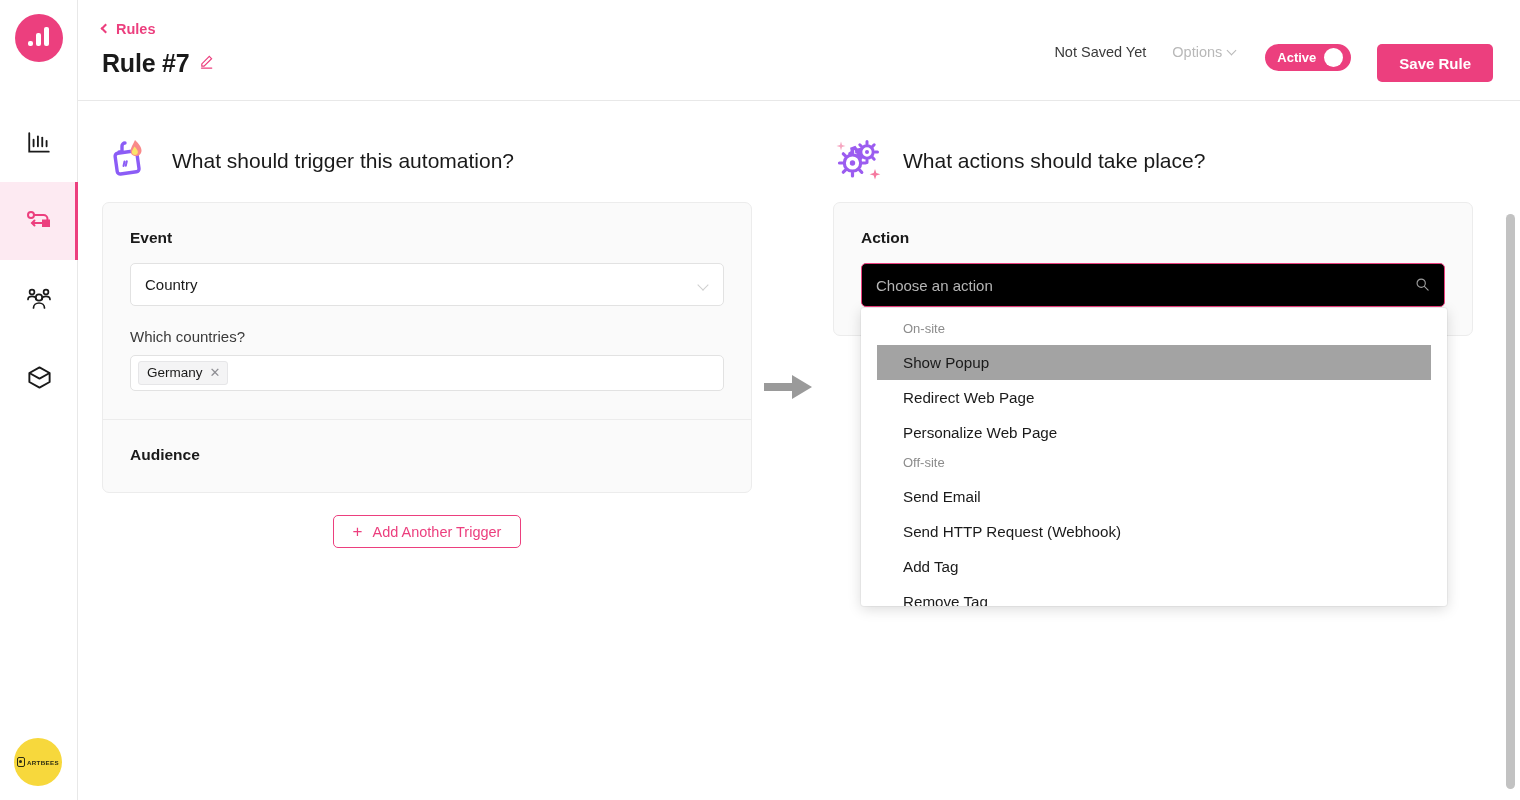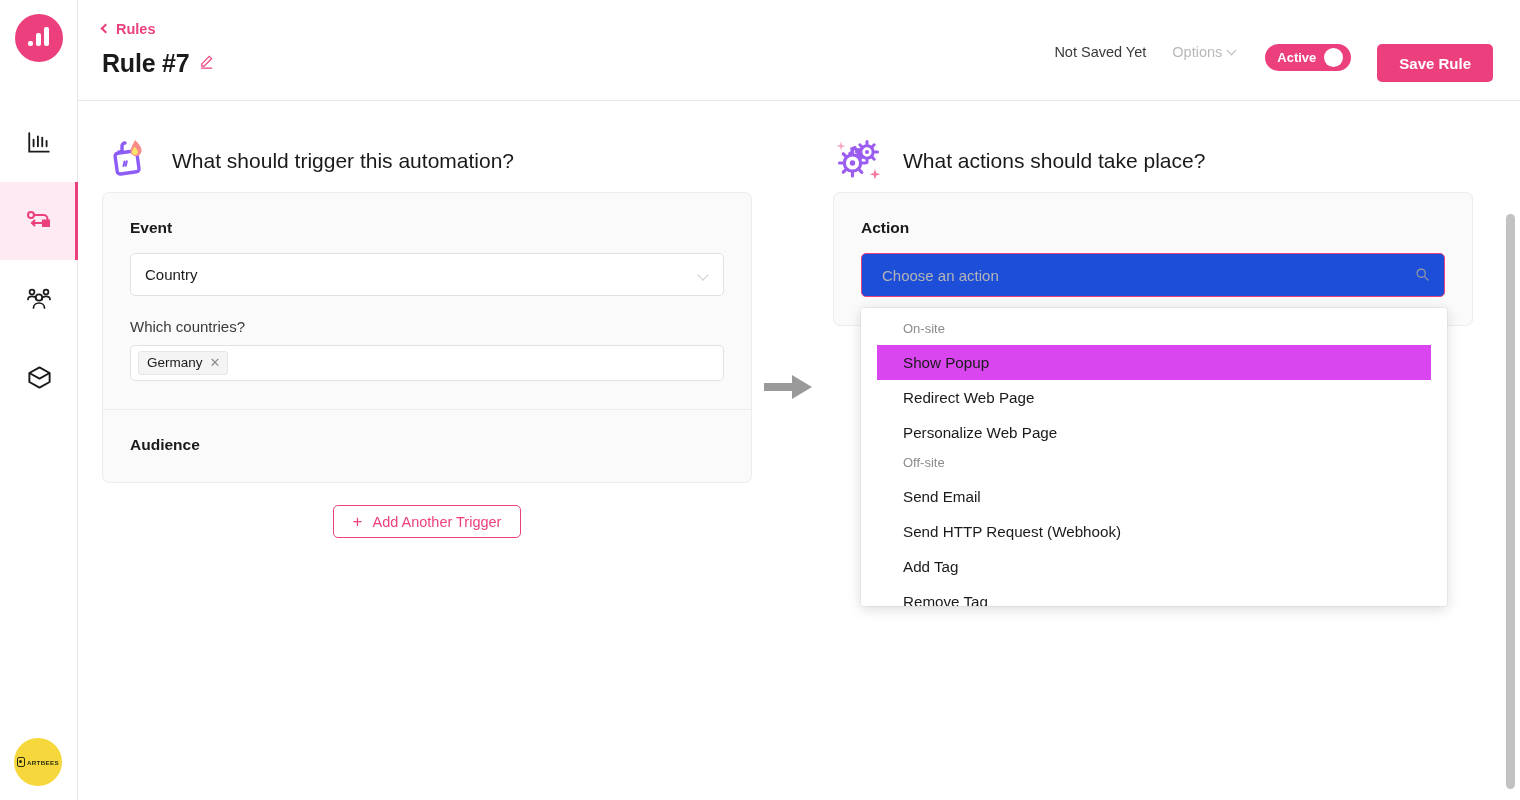--- a/index.html
+++ b/index.html
@@ -118,20 +118,21 @@
   .canvas { flex: 1; position: relative; overflow: hidden; background:#fff; }
 
   .col-trigger { position: absolute; left: 24px; top: 29px; width: 650px; }
   .col-action  { position: absolute; left: 755px; top: 29px; width: 640px; }
 
   .sec-head { display: flex; align-items: center; gap: 18px; height: 62px; }
   .sec-title { font-size: 21px; color: #1a1a1a; }
 
   .panel {
     background: #fafafa; border: 1px solid #ececec; border-radius: 7px;
+    margin-top: 10px;
   }
   .panel-block { padding: 26px 27px 28px; }
   .panel-block + .panel-block { border-top: 1px solid #ececec; }
   .block-label { font-size: 15.5px; font-weight: bold; color: #1a1a1a; }
 
   .field {
     margin-top: 16px; height: 43px; background:#fff;
     border: 1px solid #e2e2e2; border-radius: 5px;
     display:flex; align-items:center; padding: 0 14px;
     font-size: 15px; color: #1a1a1a; cursor: pointer; position: relative;
@@ -173,40 +174,40 @@
     border-radius:5px; height: 33px; padding: 0 19px;
     font-size: 14.5px; display:flex; align-items:center; gap:10px;
     cursor:pointer; font-family:"Liberation Sans", sans-serif;
   }
   .add-trigger .plus { font-size: 17px; line-height: 1; }
 
   .flow-arrow { position: absolute; left: 686px; top: 272px; }
 
   
   .search-field {
-    margin-top: 16px; height: 44px; background:#1d4ed8;
+    margin-top: 16px; height: 44px; background:#000000;
     border: 1.6px solid #ec3f7e; border-radius: 5px;
-    display:flex; align-items:center; padding: 0 20px;
+    display:flex; align-items:center; padding: 0 14px;
     position: relative; cursor: text;
   }
   .search-field .ph { font-size: 15px; color:#b5b5b5; }
   .search-field .mag { position:absolute; right: 14px; top: 13px; }
 
   .dropdown {
     position: absolute; left: 28px; top: 178px; width: 586px;
     background:#fff; border-radius: 3px;
     box-shadow: 0 3px 14px rgba(0,0,0,.15), 0 0 0 1px rgba(0,0,0,.04);
     padding: 8px 16px 0; z-index: 30; overflow:hidden;
     max-height: 298px;
   }
   .dd-group { font-size: 13px; color:#8c8c8c; padding: 5px 26px 9px; }
   .dd-item {
     font-size: 15.2px; color:#1a1a1a; padding: 9px 26px; cursor: pointer;
   }
-  .dd-item.hl { background:#d946ef; }
+  .dd-item.hl { background:#a3a3a3; }
 
   
   .scroll-track {
     position: absolute; right: 4px; top: 101px; width: 11px; height: 699px;
     background: #fff;
   }
   .scroll-thumb {
     position: absolute; right: 5px; top: 113px; width: 9px; height: 575px;
     background: #c2c2c2; border-radius: 5px; cursor: grab;
   }

